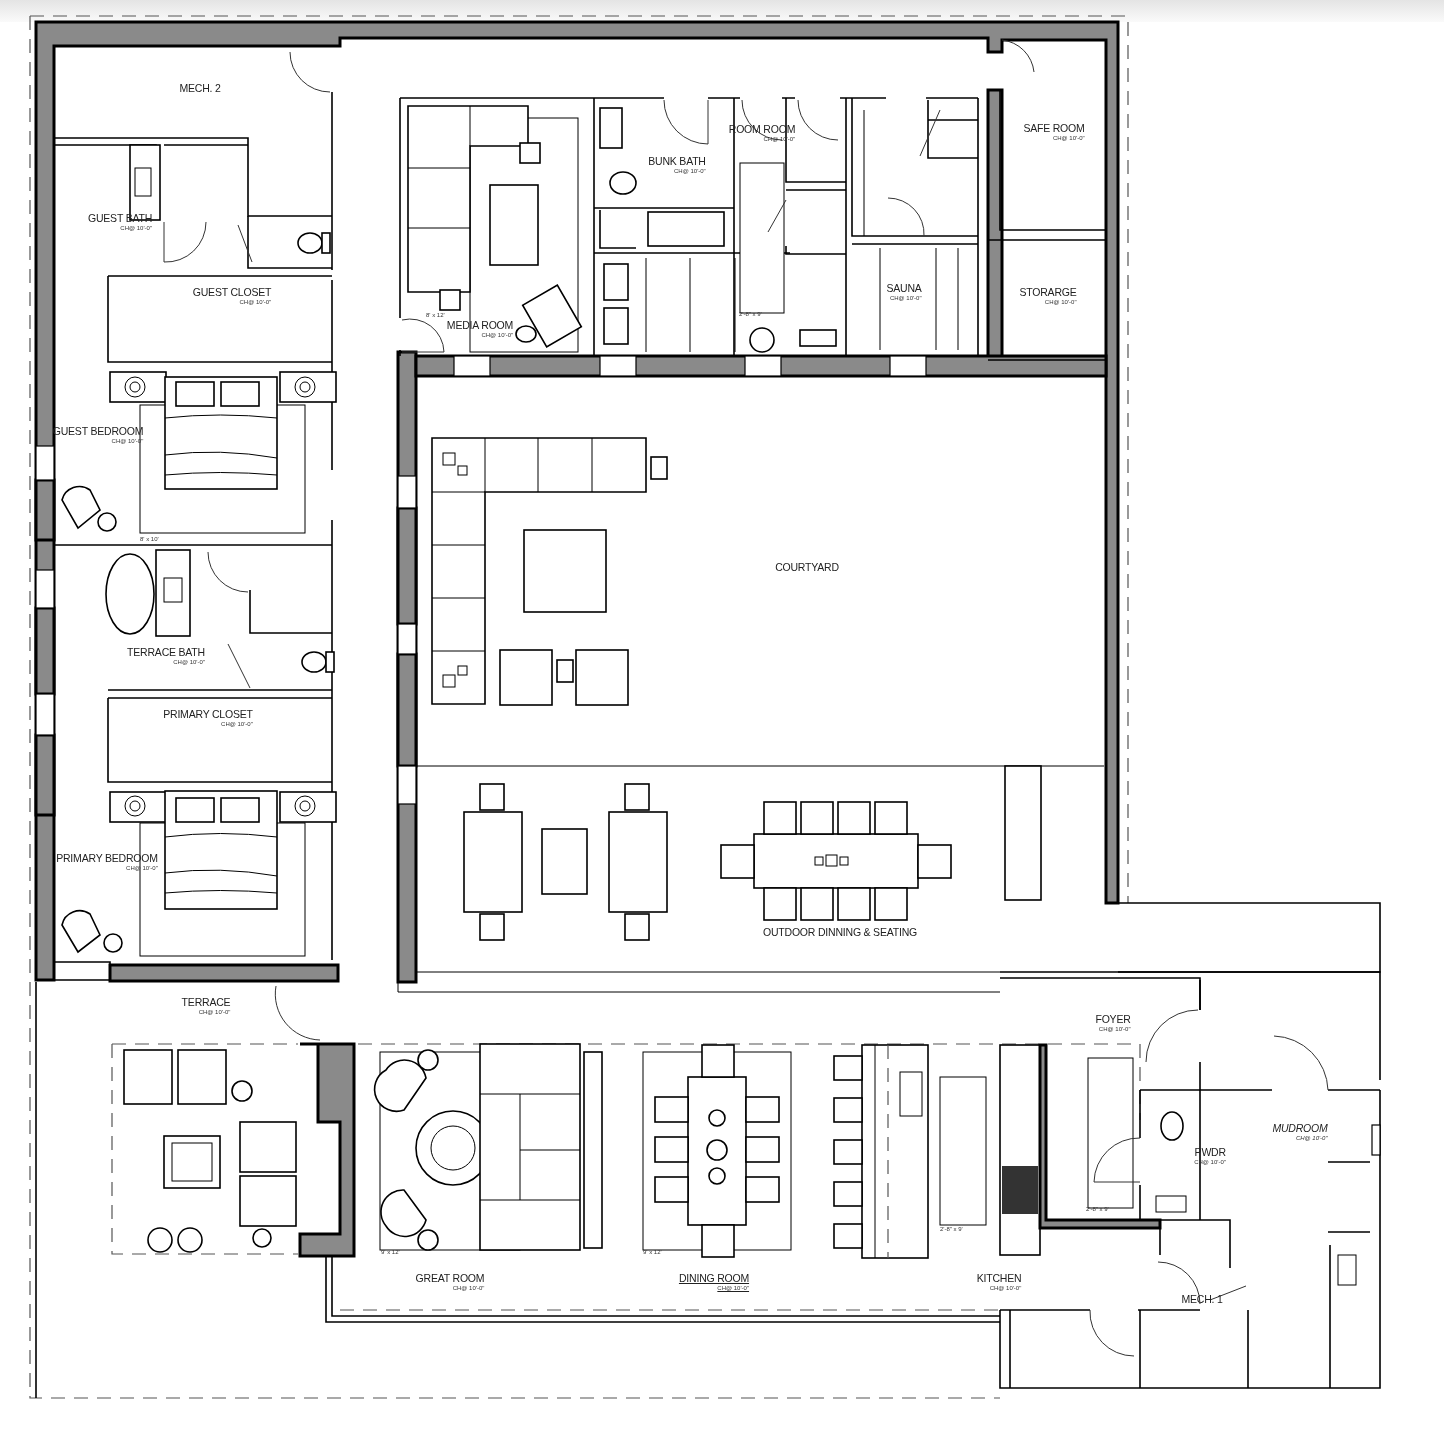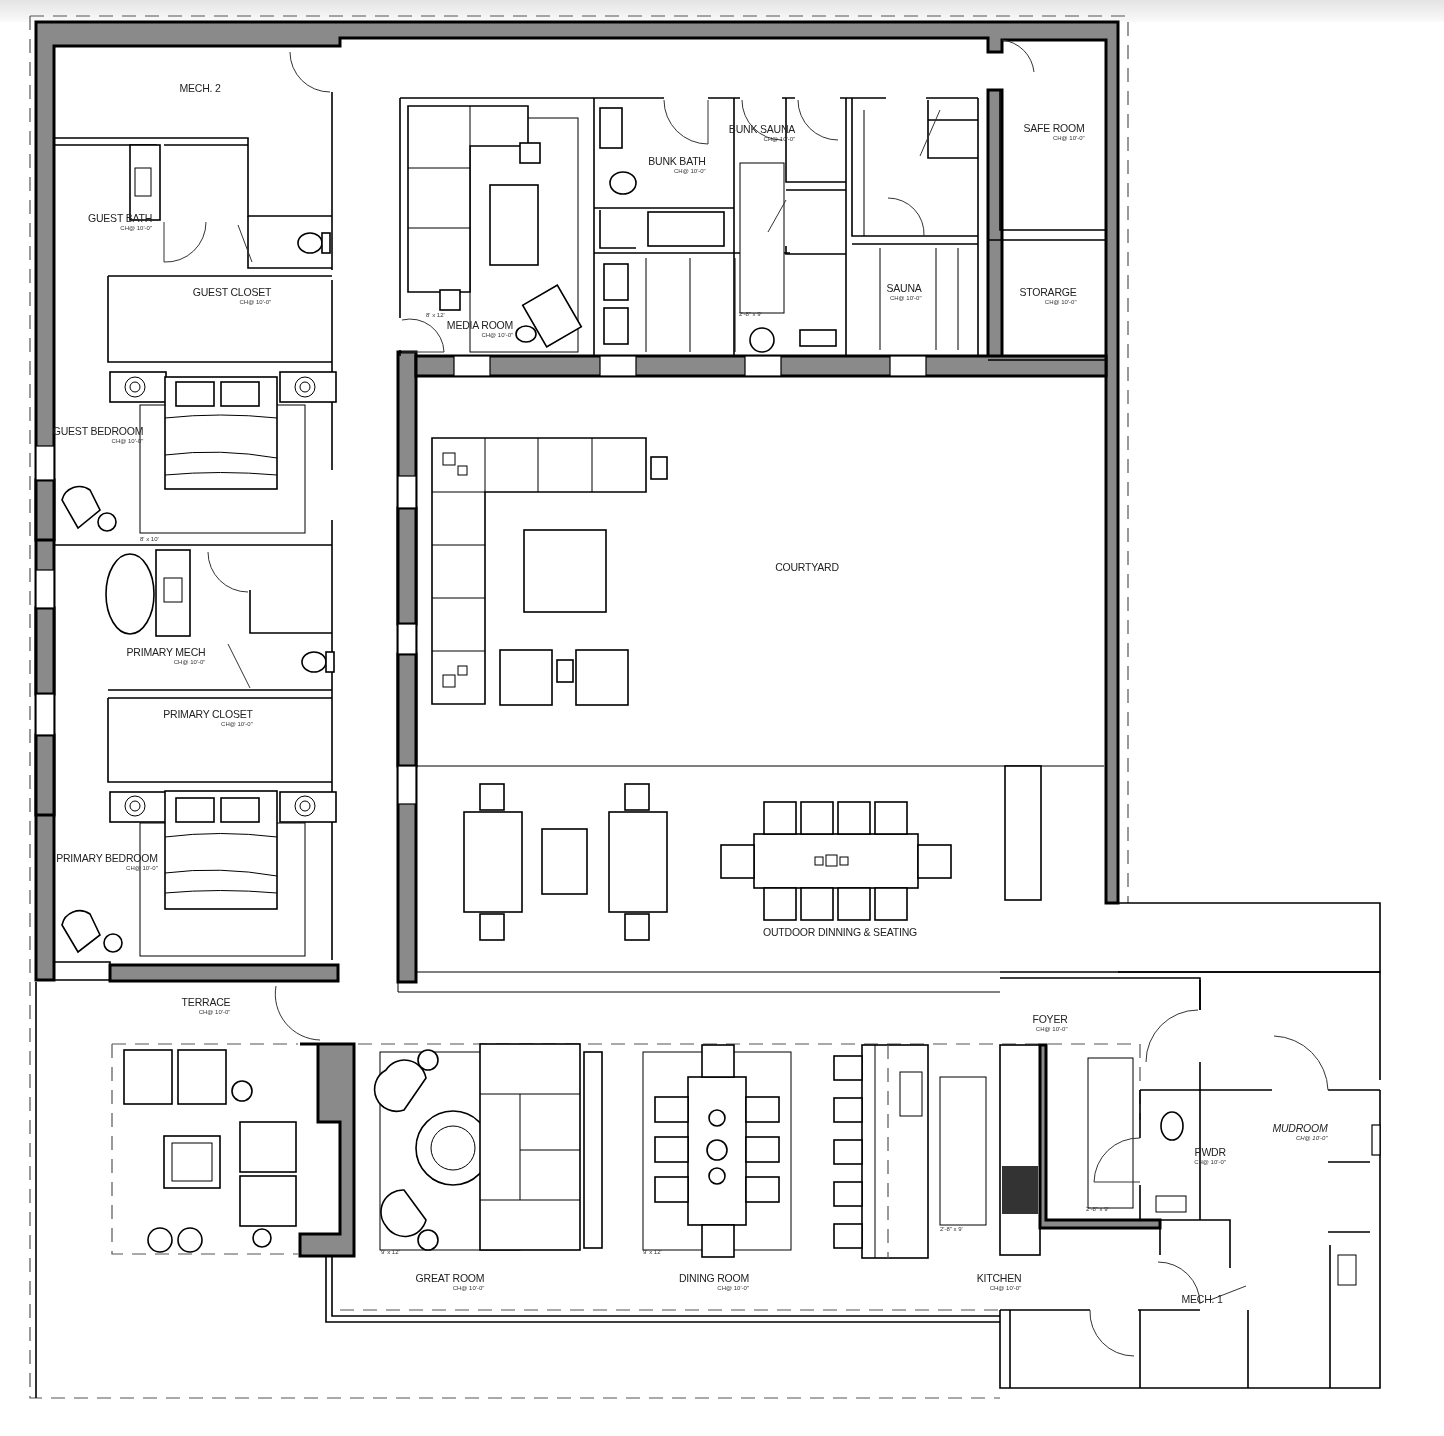--- a/index.html
+++ b/index.html
@@ -296,21 +296,21 @@
     </div>
     <div class="lbl" style="left: 232px; top: 286px;">
       <span class="n">GUEST CLOSET</span>
       <span class="c">CH@ 10'-0"</span>
     </div>
     <div class="lbl" style="left: 98px; top: 425px;">
       <span class="n">GUEST BEDROOM</span>
       <span class="c">CH@ 10'-0"</span>
     </div>
     <div class="lbl" style="left: 166px; top: 646px;">
-      <span class="n">PRIMARY MECH</span>
+      <span class="n">TERRACE BATH</span>
       <span class="c">CH@ 10'-0"</span>
     </div>
     <div class="lbl" style="left: 208px; top: 708px;">
       <span class="n">PRIMARY CLOSET</span>
       <span class="c">CH@ 10'-0"</span>
     </div>
     <div class="lbl" style="left: 107px; top: 852px;">
       <span class="n">PRIMARY BEDROOM</span>
       <span class="c">CH@ 10'-0"</span>
     </div>
@@ -320,21 +320,21 @@
     </div>
     <div class="lbl" style="left: 480px; top: 319px;">
       <span class="n">MEDIA ROOM</span>
       <span class="c">CH@ 10'-0"</span>
     </div>
     <div class="lbl" style="left: 677px; top: 155px;">
       <span class="n">BUNK BATH</span>
       <span class="c">CH@ 10'-0"</span>
     </div>
     <div class="lbl" style="left: 762px; top: 123px;">
-      <span class="n">BUNK SAUNA</span>
+      <span class="n">ROOM ROOM</span>
       <span class="c">CH@ 10'-0"</span>
     </div>
     <div class="lbl" style="left: 904px; top: 282px;">
       <span class="n">SAUNA</span>
       <span class="c">CH@ 10'-0"</span>
     </div>
     <div class="lbl" style="left: 1054px; top: 122px;">
       <span class="n">SAFE ROOM</span>
       <span class="c">CH@ 10'-0"</span>
     </div>
@@ -345,29 +345,29 @@
     <div class="lbl" style="left: 807px; top: 561px;">
       <span class="n">COURTYARD</span>
     </div>
     <div class="lbl" style="left: 840px; top: 926px;">
       <span class="n">OUTDOOR DINNING &amp; SEATING</span>
     </div>
     <div class="lbl" style="left: 450px; top: 1272px;">
       <span class="n">GREAT ROOM</span>
       <span class="c">CH@ 10'-0"</span>
     </div>
-    <div class="lbl" style="left: 714px; top: 1272px;">
+    <div class="lbl" style="left: 714px; top: 1272px; text-decoration: underline;">
       <span class="n">DINING ROOM</span>
       <span class="c">CH@ 10'-0"</span>
     </div>
     <div class="lbl" style="left: 963px; top: 1272px; margin-left: 36px;">
       <span class="n">KITCHEN</span>
       <span class="c">CH@ 10'-0"</span>
     </div>
-    <div class="lbl" style="left: 1050px; top: 1013px;">
+    <div class="lbl" style="left: 1113px; top: 1013px;">
       <span class="n">FOYER</span>
       <span class="c">CH@ 10'-0"</span>
     </div>
     <div class="lbl" style="left: 1174px; top: 1146px; margin-left: 36px;">
       <span class="n">PWDR</span>
       <span class="c">CH@ 10'-0"</span>
     </div>
     <div class="lbl" style="left: 1300px; top: 1122px; font-style: italic;">
       <span class="n">MUDROOM</span>
       <span class="c">CH@ 10'-0"</span>

